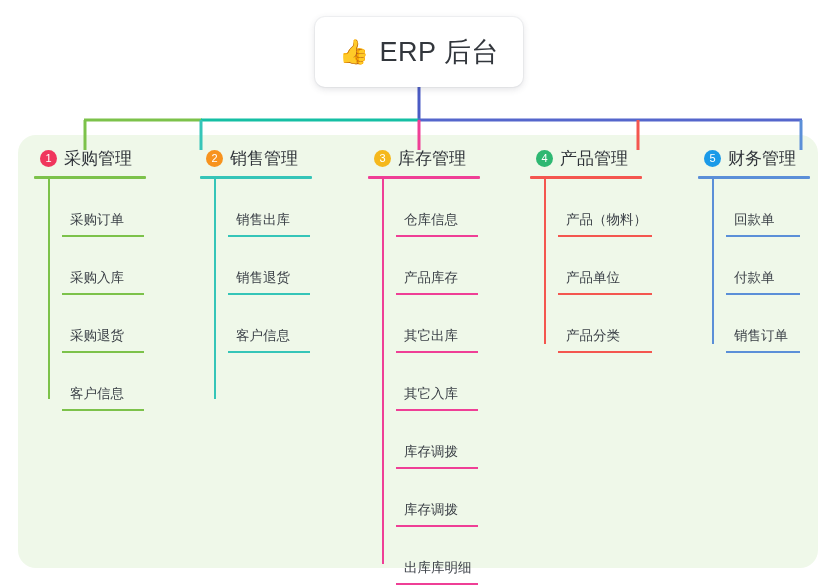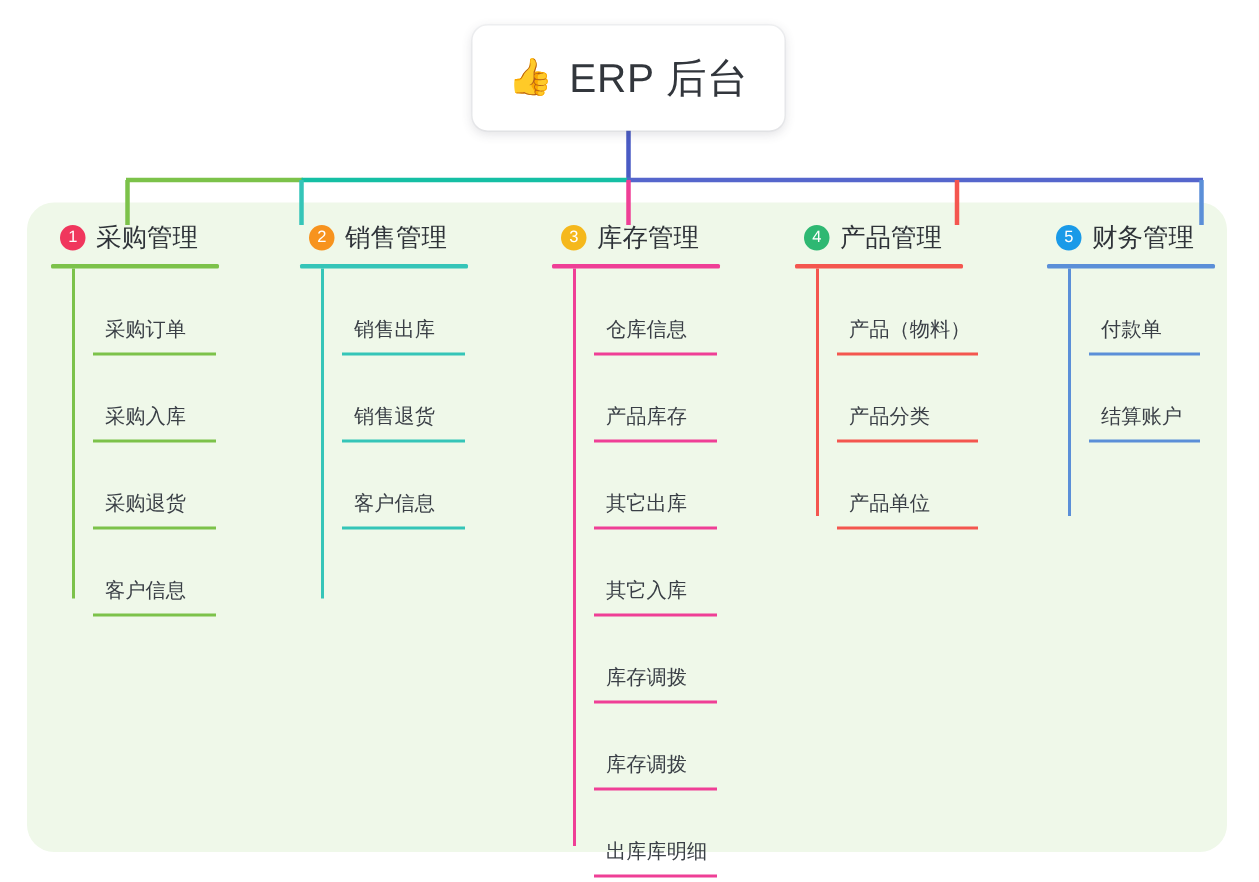--- a/index.html
+++ b/index.html
@@ -252,42 +252,46 @@
           <span class="col-title">产品管理</span>
         </div>
         <div class="head-rule" style="width: 112px; background: rgb(244, 86, 79);"></div>
         <div class="children">
           <div class="spine" style="background: rgb(244, 86, 79); height: 165px;"></div>
           <div class="child">
             <span class="child-label">产品（物料）</span>
             <div class="child-rule" style="width: 94px; background: rgb(244, 86, 79);"></div>
           </div>
           <div class="child">
+            <span class="child-label">产品单位</span>
+            <div class="child-rule" style="width: 94px; background: rgb(244, 86, 79);"></div>
+          </div>
+          <div class="child">
             <span class="child-label">产品分类</span>
             <div class="child-rule" style="width: 94px; background: rgb(244, 86, 79);"></div>
           </div>
-          <div class="child">
-            <span class="child-label">产品单位</span>
-            <div class="child-rule" style="width: 94px; background: rgb(244, 86, 79);"></div>
-          </div>
         </div>
       </div>
       <div class="column" style="left: 698px;">
         <div class="col-head">
           <span class="badge" style="background: rgb(26, 154, 232);">5</span>
           <span class="col-title">财务管理</span>
         </div>
         <div class="head-rule" style="width: 112px; background: rgb(91, 143, 216);"></div>
         <div class="children">
           <div class="spine" style="background: rgb(91, 143, 216); height: 165px;"></div>
           <div class="child">
+            <span class="child-label">回款单</span>
+            <div class="child-rule" style="width: 74px; background: rgb(91, 143, 216);"></div>
+          </div>
+          <div class="child">
             <span class="child-label">付款单</span>
             <div class="child-rule" style="width: 74px; background: rgb(91, 143, 216);"></div>
           </div>
           <div class="child">
-            <span class="child-label">结算账户</span>
+            <span class="child-label">销售订单</span>
             <div class="child-rule" style="width: 74px; background: rgb(91, 143, 216);"></div>
           </div>
         </div>
       </div>
     </div>
 
 </div>
 
 </body></html>

